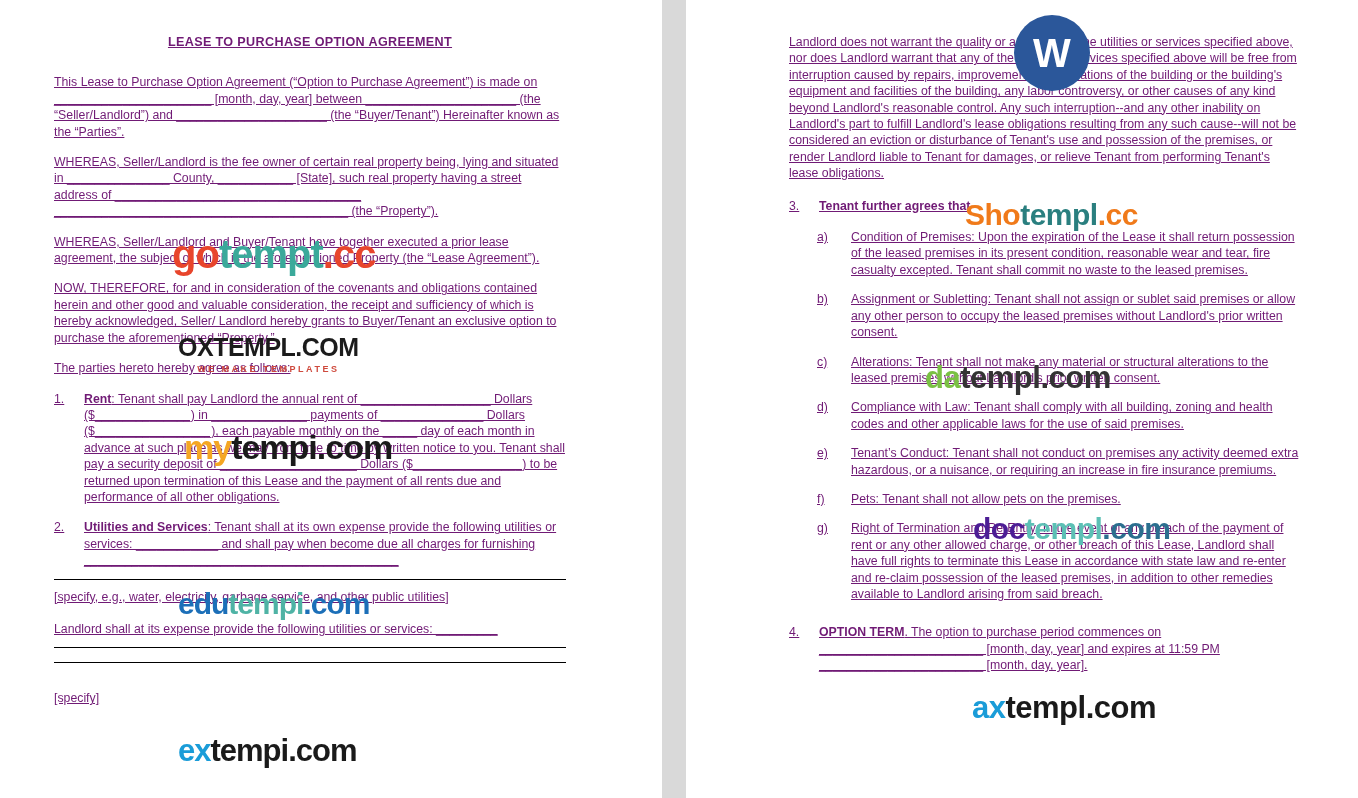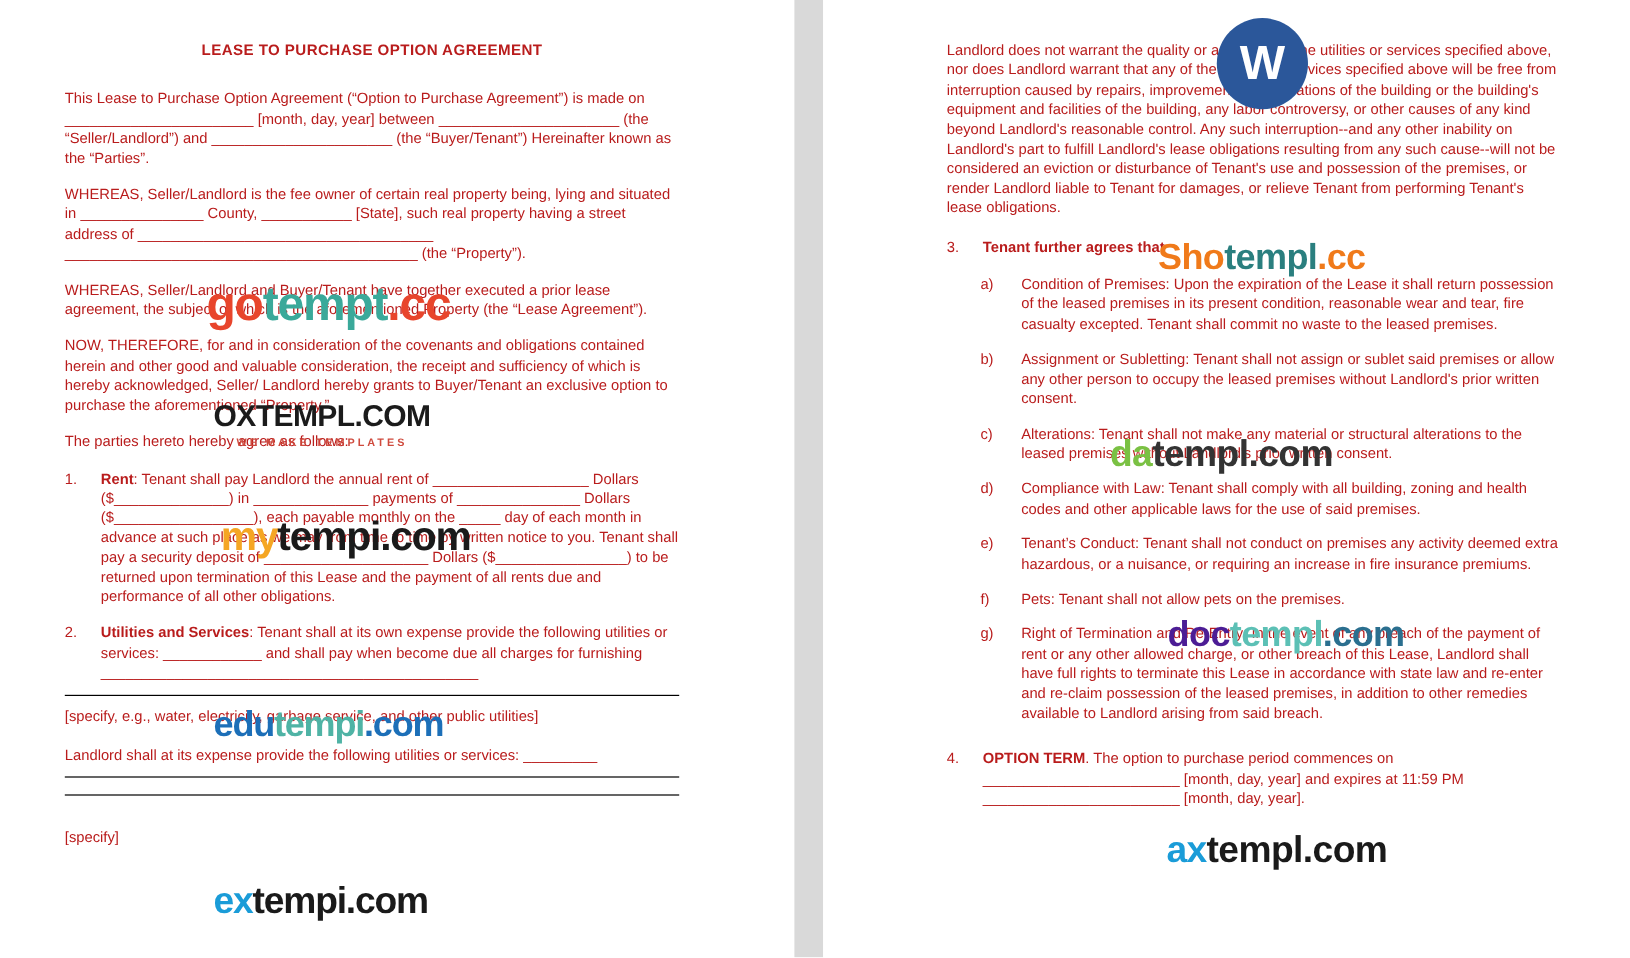--- a/index.html
+++ b/index.html
@@ -23,21 +23,22 @@
   .page-sheet {
     position: absolute;
     top: 0; height: 798px;
     background: #ffffff;
   }
   
   .doc {
     position: absolute;
     font-size: 12.3px;
     line-height: 16.4px;
-    color: #b91c1c;
+    color: #701a75;
+    text-decoration: underline;
   }
   .doc-title {
     text-align: center;
     font-weight: bold;
     font-size: 12.6px;
     letter-spacing: 0.35px;
   }
   .p { margin: 0 0 0 0; }
   .blk { margin-bottom: 14px; }
   .rule {

